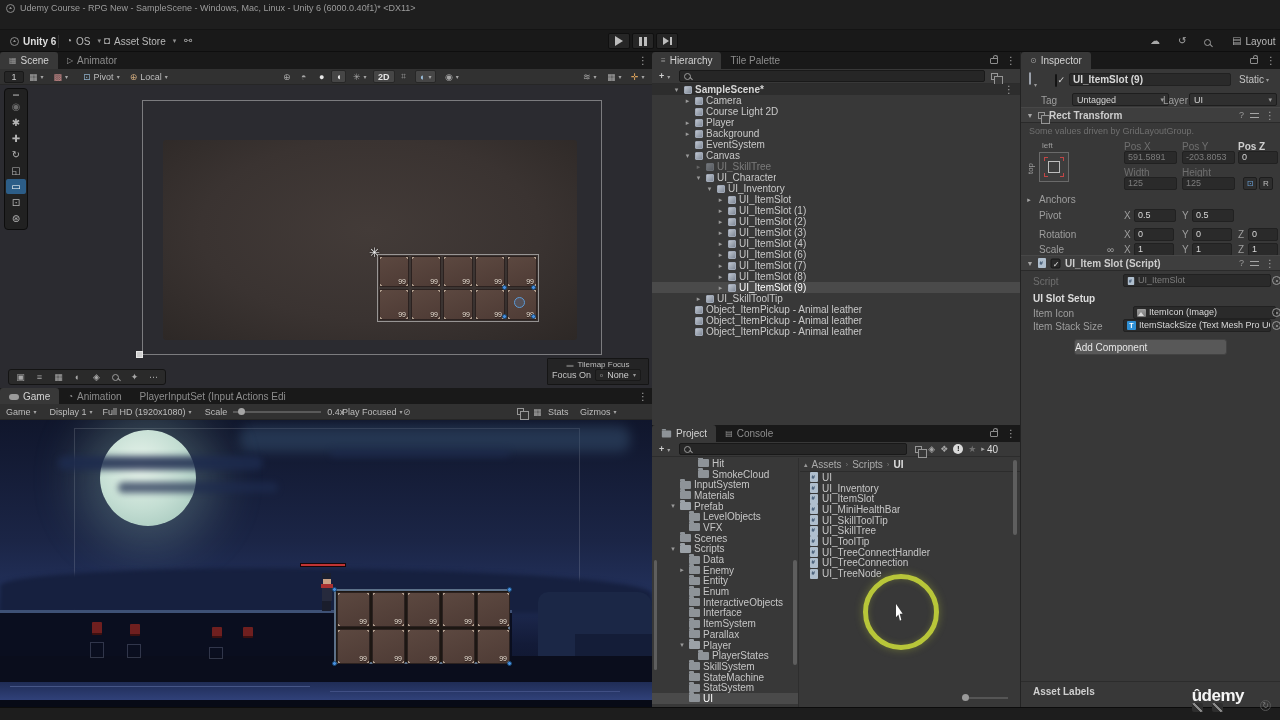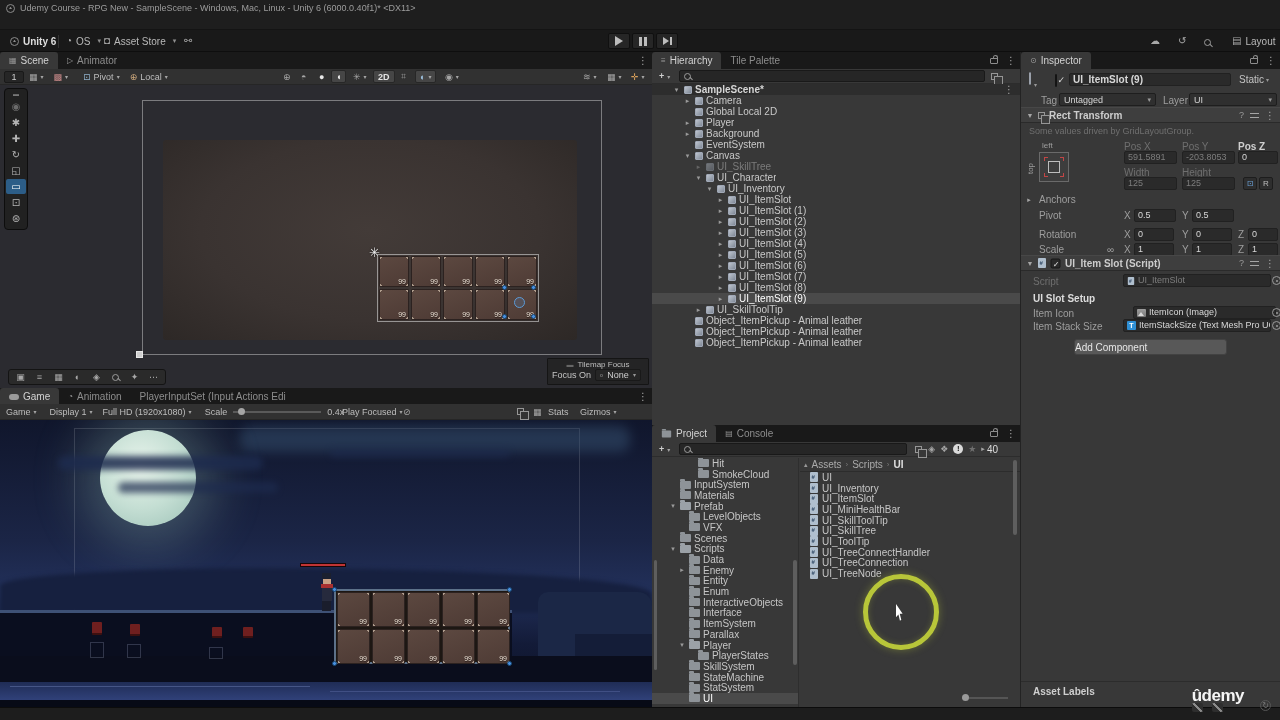--- a/index.html
+++ b/index.html
@@ -531,21 +531,21 @@
         <span class="nowrap">SampleScene*</span>
       </div>
       <div class="hrow" style="--i: 1;">
         <span class="arrow">▸</span>
         <span class="go-cube"></span>
         <span class="nowrap">Camera</span>
       </div>
       <div class="hrow" style="--i: 1;">
         <span class="arrow"></span>
         <span class="go-cube"></span>
-        <span class="nowrap">Global Local 2D</span>
+        <span class="nowrap">Course Light 2D</span>
       </div>
       <div class="hrow" style="--i: 1;">
         <span class="arrow">▸</span>
         <span class="go-cube"></span>
         <span class="nowrap">Player</span>
       </div>
       <div class="hrow" style="--i: 1;">
         <span class="arrow">▸</span>
         <span class="go-cube"></span>
         <span class="nowrap">Background</span>
@@ -592,25 +592,20 @@
       </div>
       <div class="hrow" style="--i: 4;">
         <span class="arrow">▸</span>
         <span class="go-cube"></span>
         <span class="nowrap">UI_ItemSlot (3)</span>
       </div>
       <div class="hrow" style="--i: 4;">
         <span class="arrow">▸</span>
         <span class="go-cube"></span>
         <span class="nowrap">UI_ItemSlot (4)</span>
-      </div>
-      <div class="hrow" style="--i: 4;">
-        <span class="arrow">▸</span>
-        <span class="go-cube"></span>
-        <span class="nowrap">UI_ItemSlot (5)</span>
       </div>
       <div class="hrow" style="--i: 4;">
         <span class="arrow">▸</span>
         <span class="go-cube"></span>
         <span class="nowrap">UI_ItemSlot (6)</span>
       </div>
       <div class="hrow" style="--i: 4;">
         <span class="arrow">▸</span>
         <span class="go-cube"></span>
         <span class="nowrap">UI_ItemSlot (7)</span>
@@ -873,21 +868,21 @@
   <span class="r cube3d" style="left:8px;top:21px"></span>
   <span class="r check" style="left:32px;top:23px"></span>
   <span class="r ifield" style="left:48px;top:21px;width:162px;font-weight:bold;font-size:10px">
       <span>UI_ItemSlot (9)</span>
     </span>
   <span class="r flex" style="left:218px;top:22px;gap:2px;color:#c4c4c4">
     <span>Static</span>
       <span style="font-size:6px;color:#999">▾</span>
   </span>
   <span class="ilabel" style="left:20px;top:43px">Tag</span>
-  <span class="dd" style="left:38px;top:41px;width:97px">
+  <span class="dd" style="left:51px;top:41px;width:97px">
       <span>Untagged</span>
     </span>
   <span class="ilabel" style="left:142px;top:43px">Layer</span>
   <span class="dd" style="left:168px;top:41px;width:88px">
       <span>UI</span>
     </span>
 
   
   <div class="comp-header" style="top:55px">
     <span class="fold">▼</span>

